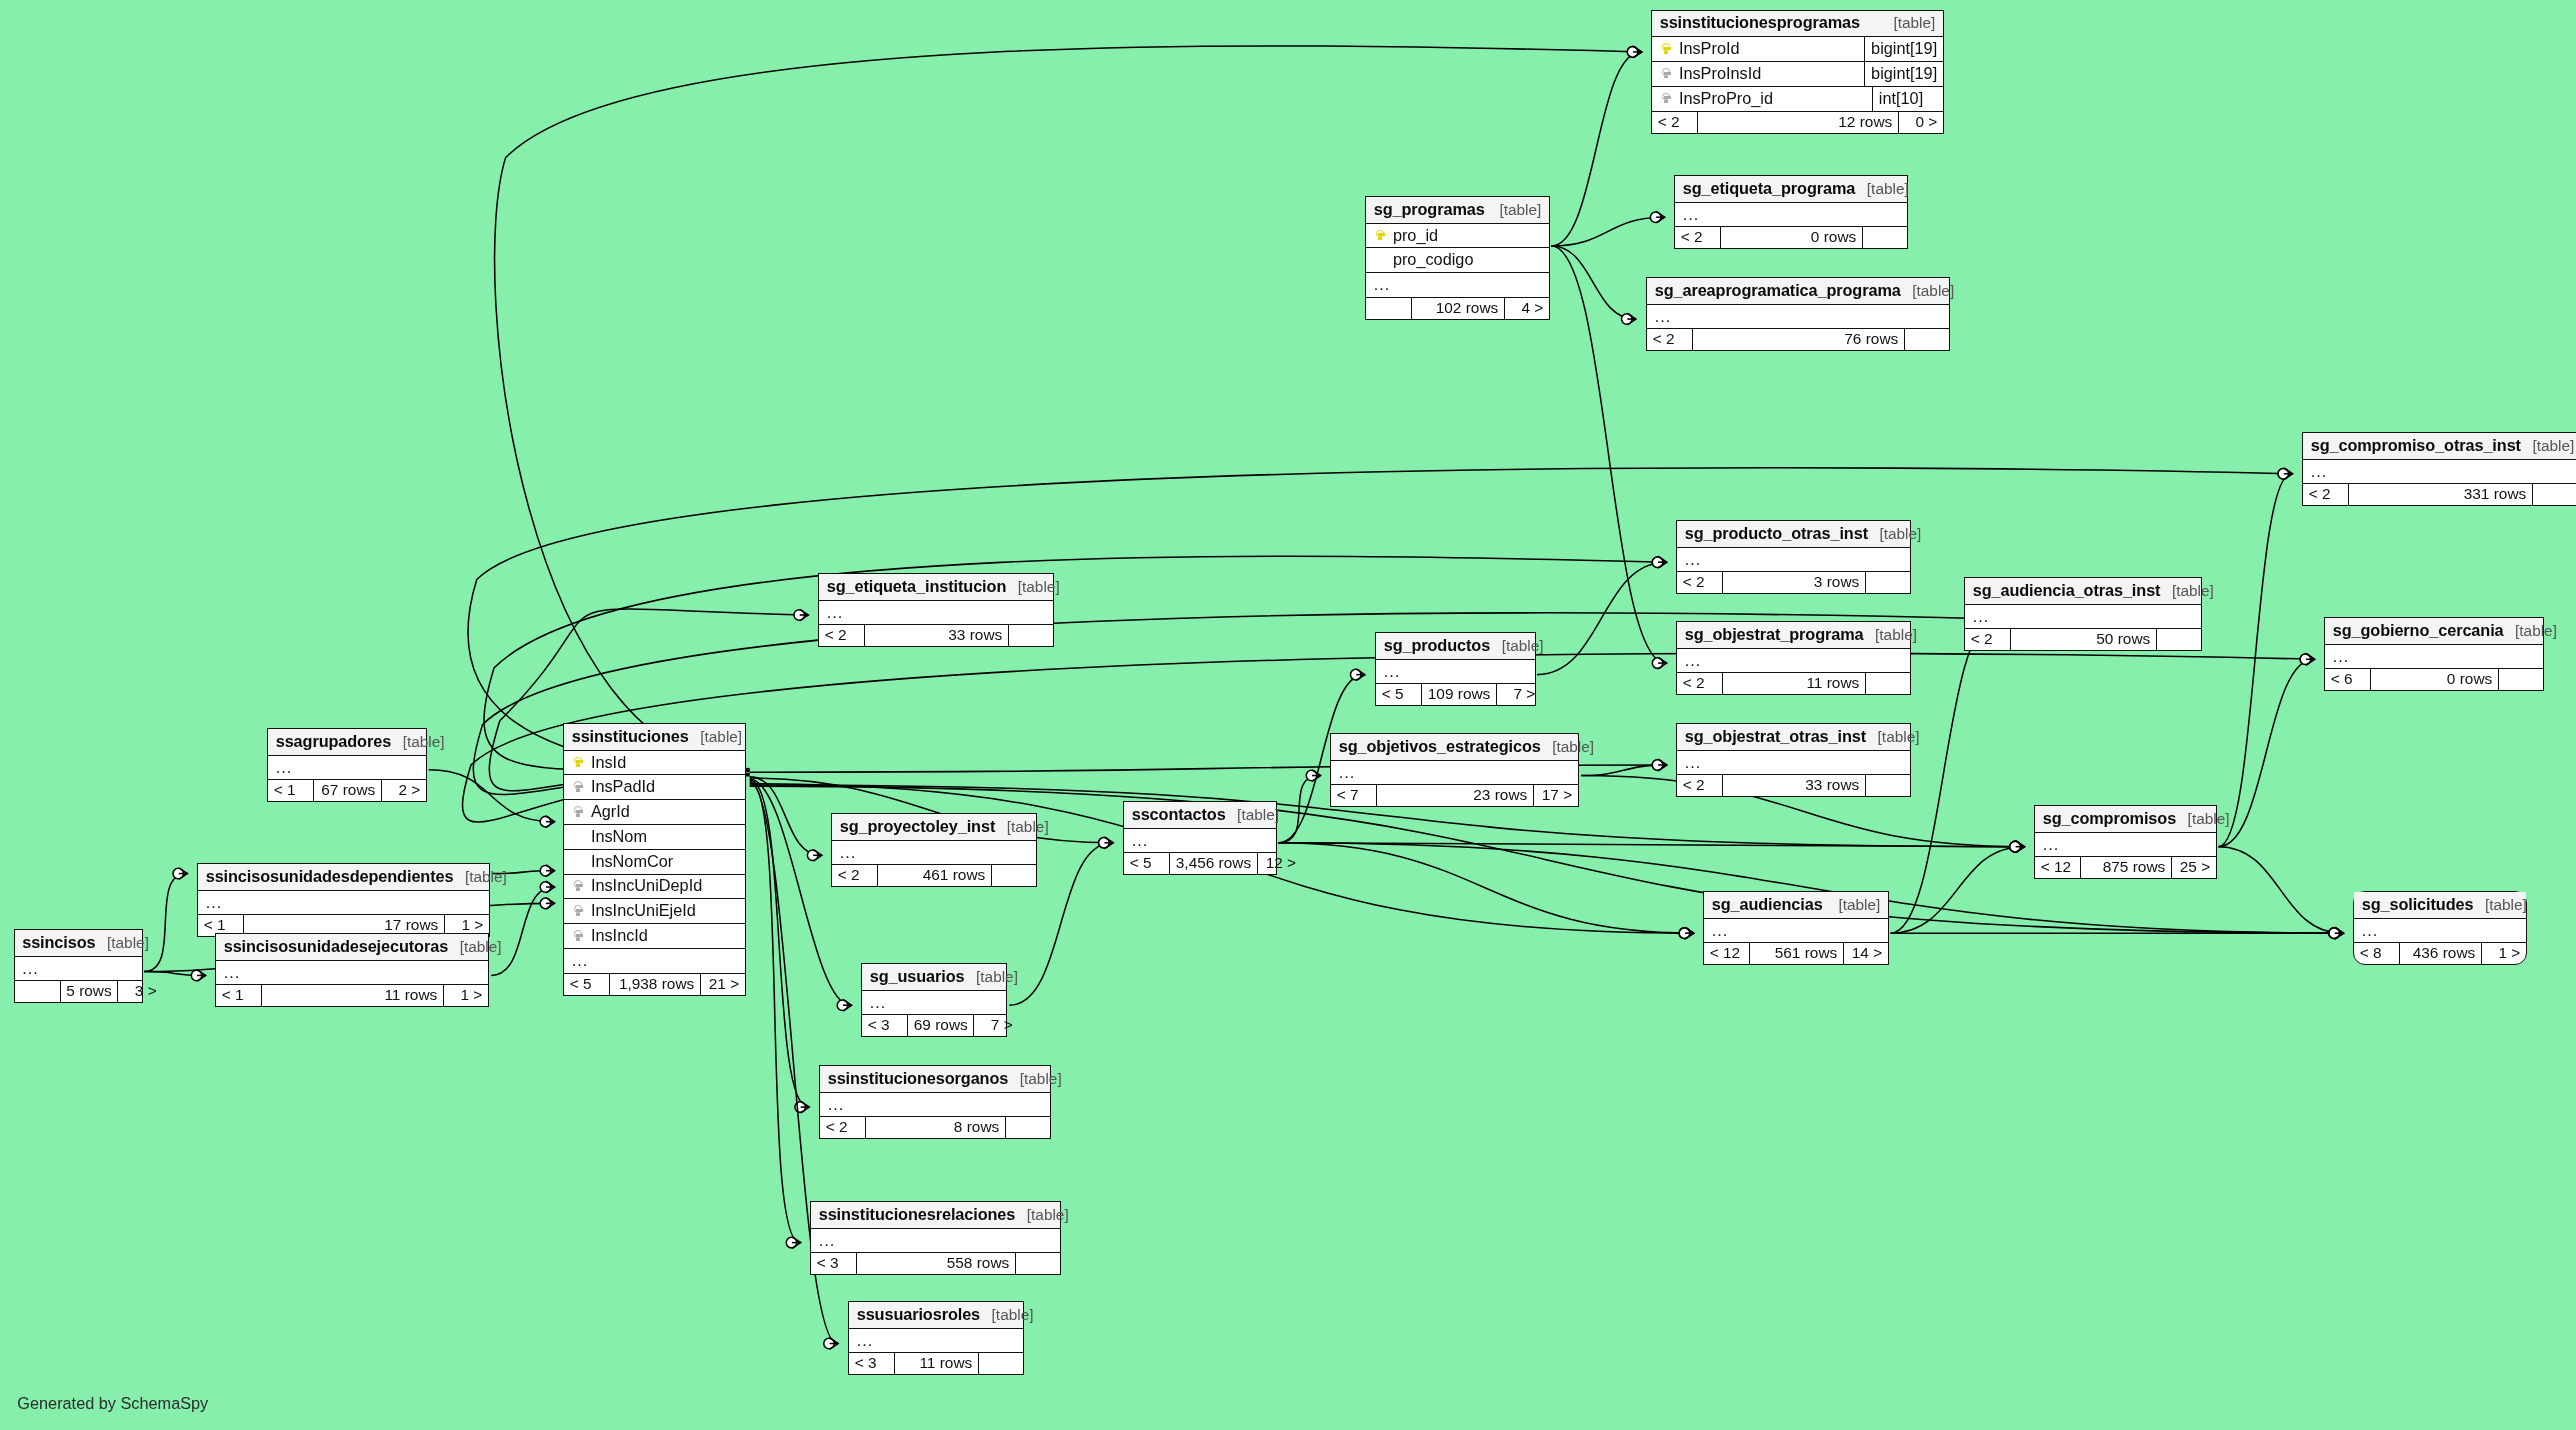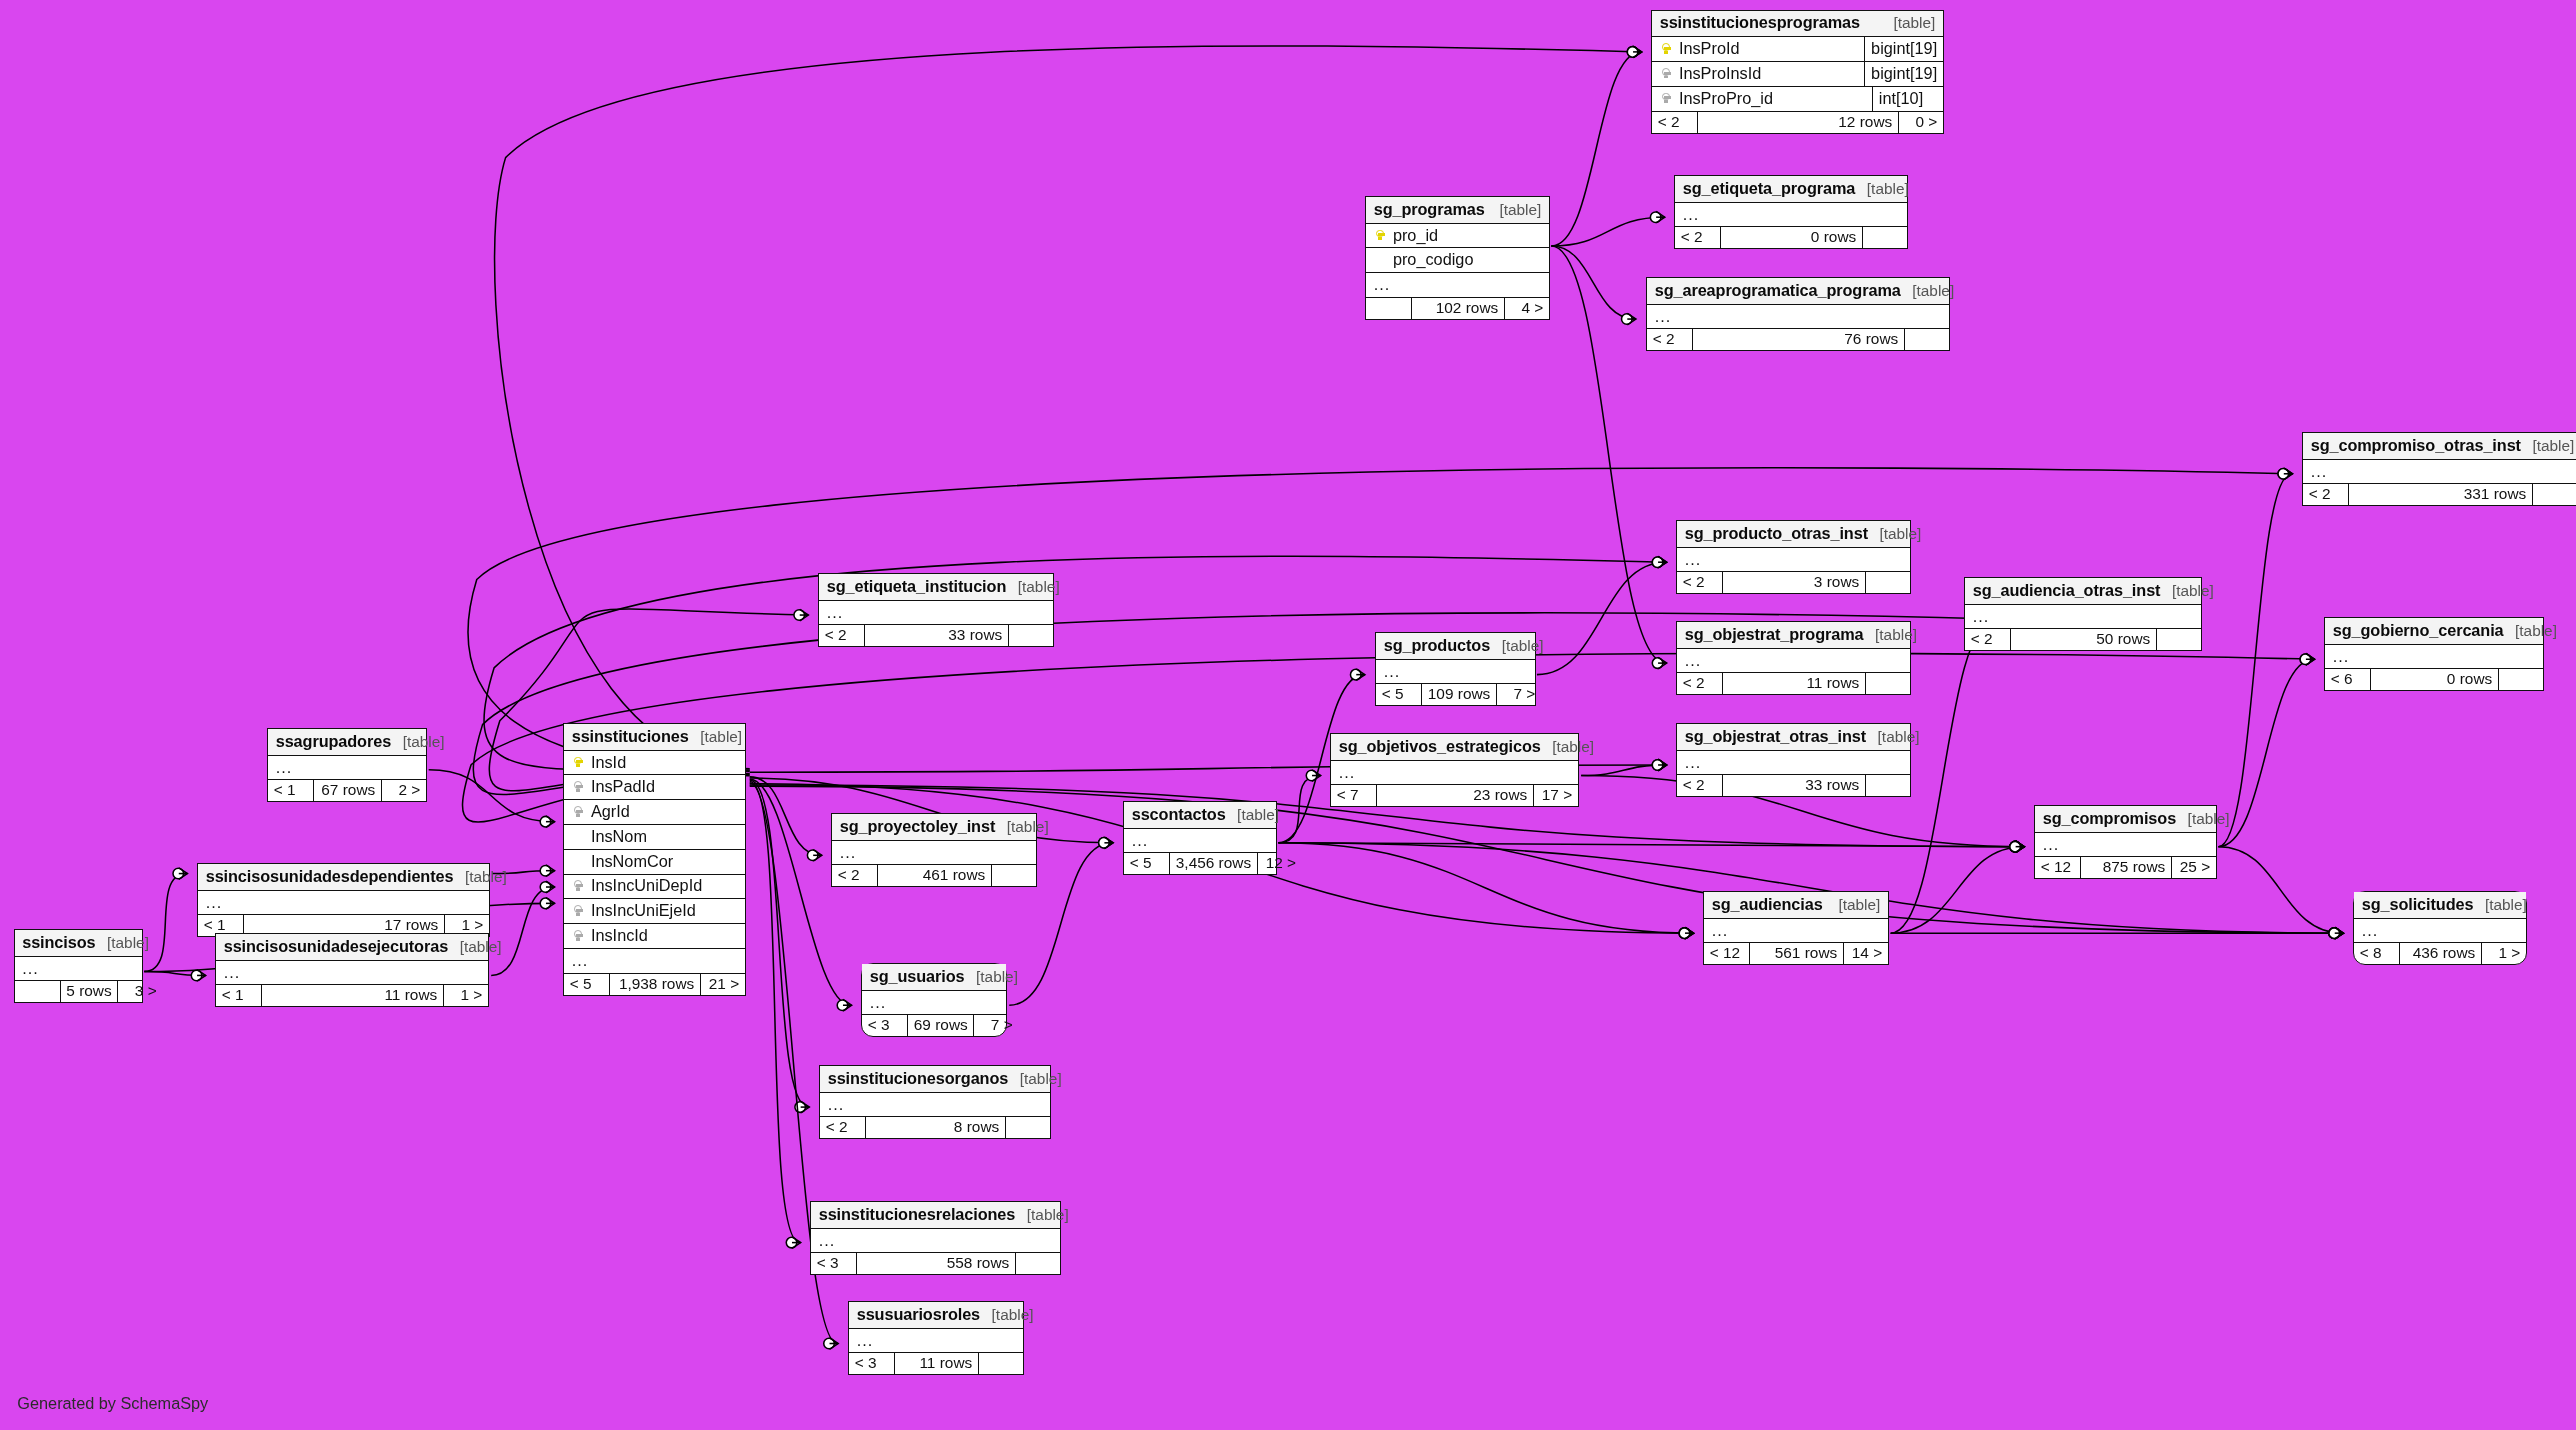--- a/index.html
+++ b/index.html
@@ -5,21 +5,21 @@
 <style>
   html,body{margin:0;padding:0;background:#ffffff;}
   body{
     font-family:"Liberation Sans","DejaVu Sans",sans-serif;
     -webkit-font-smoothing:antialiased;
   }
   #canvas{
     position:relative;
     width:2576px;
     height:1430px;
-    background:#d946ef;
+    background:#86efac;
     overflow:hidden;
   }
   #edges{
     position:absolute;
     left:0; top:0;
     width:2576px; height:1430px;
     pointer-events:none;
   }
   .tbl{
     position:absolute;
@@ -637,21 +637,21 @@
           <span class="tbl-name">sg_solicitudes</span>
           <span class="tbl-kind">[table]</span>
         </div>
         <div class="col ellipsis">...</div>
         <div class="foot">
           <div class="f-left">&lt; 8</div>
           <div class="f-mid">436 rows</div>
           <div class="f-right">1 &gt;</div>
         </div>
       </div>
-      <div class="tbl" style="left: 861px; top: 963px; width: 146px; border-radius: 12px;">
+      <div class="tbl" style="left: 861px; top: 963px; width: 146px;">
         <div class="tbl-head">
           <span class="tbl-name">sg_usuarios</span>
           <span class="tbl-kind">[table]</span>
         </div>
         <div class="col ellipsis">...</div>
         <div class="foot">
           <div class="f-left">&lt; 3</div>
           <div class="f-mid">69 rows</div>
           <div class="f-right">7 &gt;</div>
         </div>

